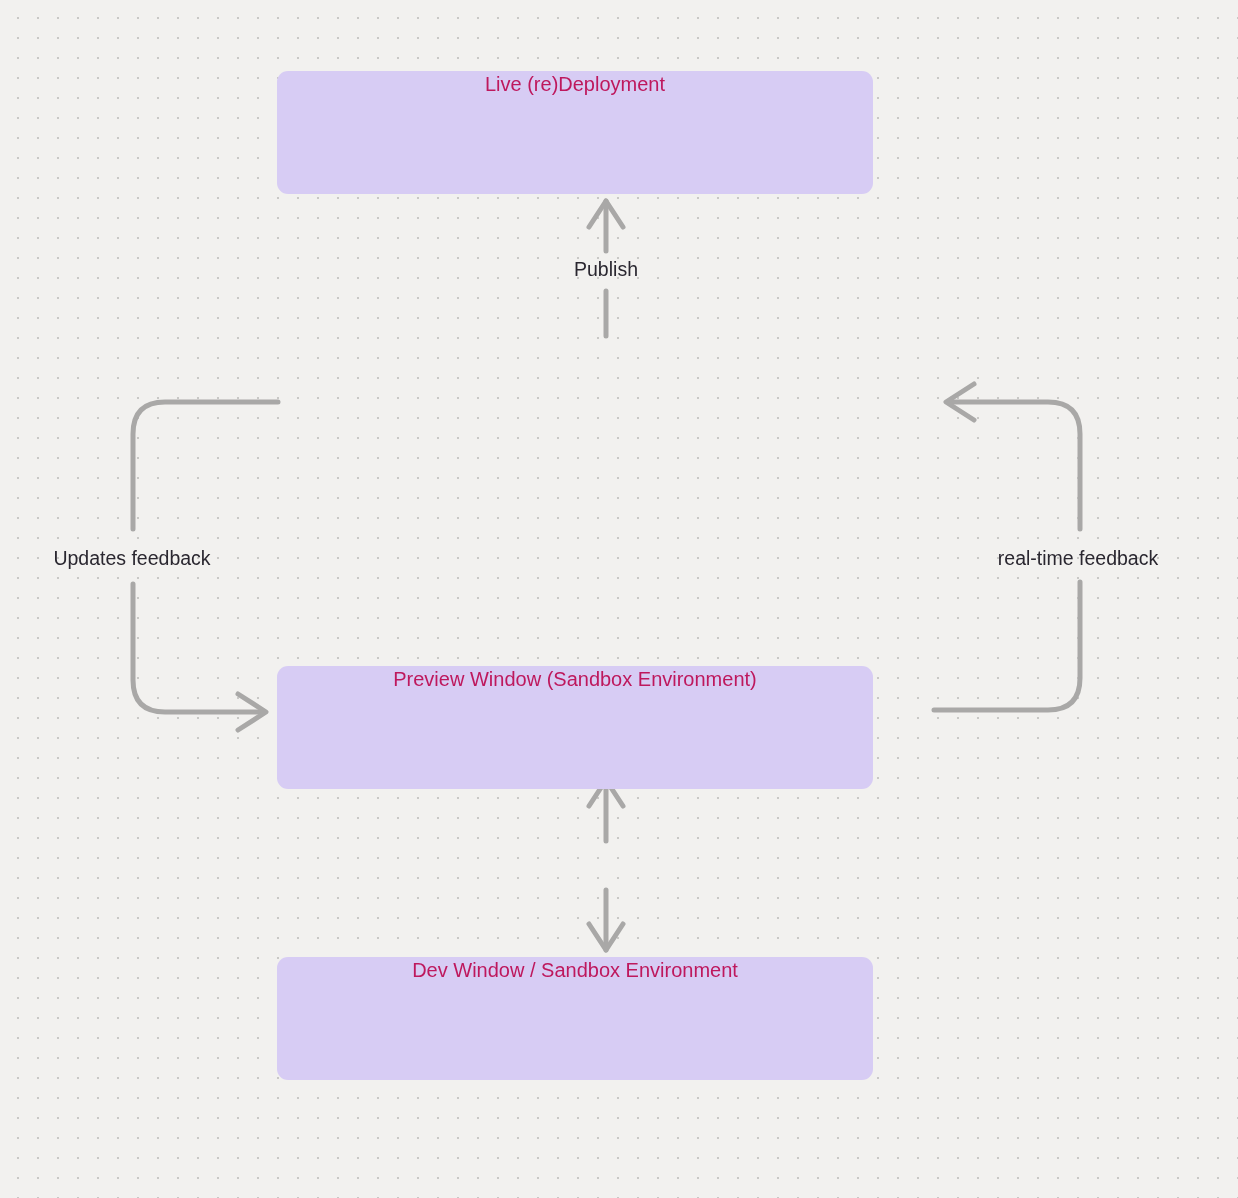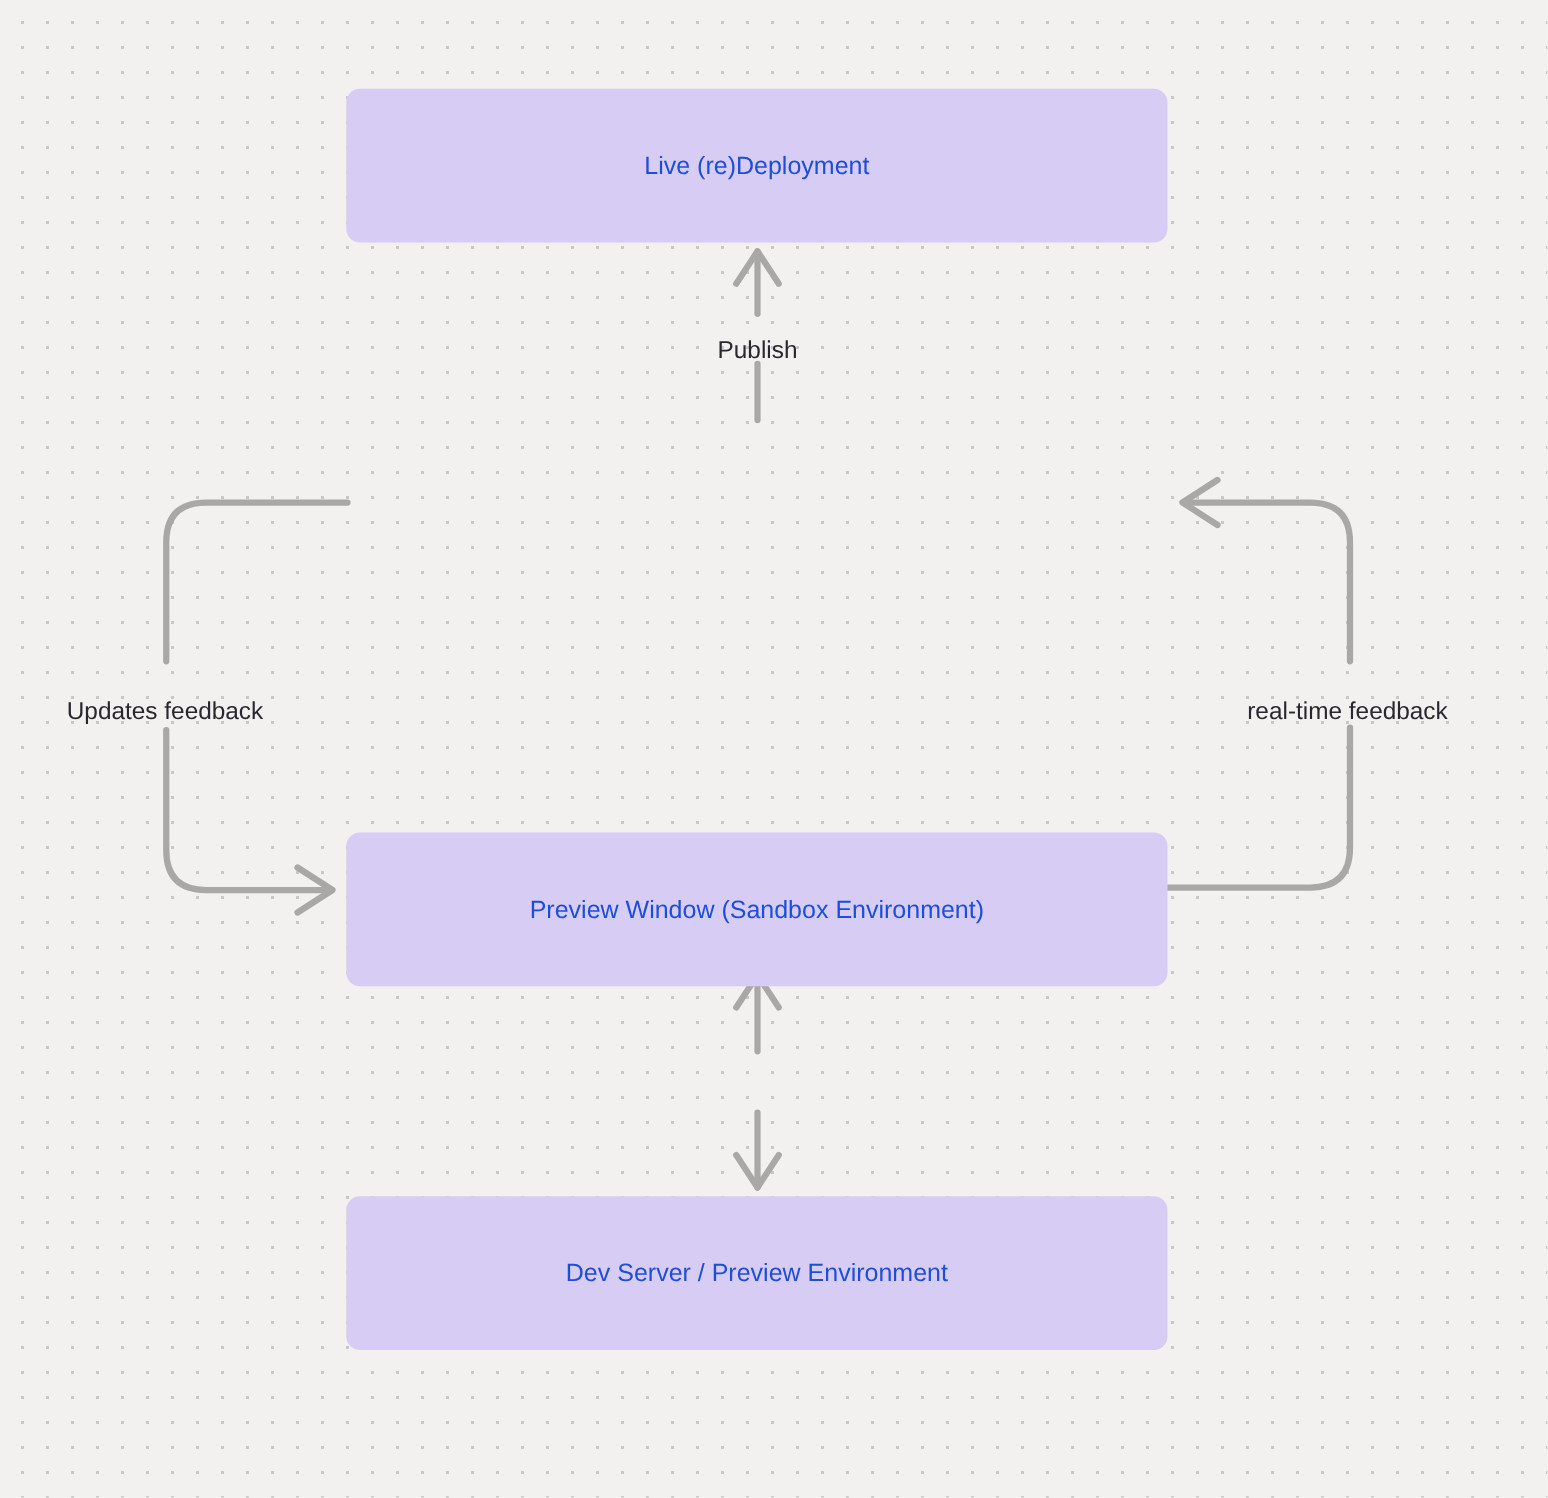--- a/index.html
+++ b/index.html
@@ -29,40 +29,38 @@
   .edge-layer path {
     fill: none;
     stroke: #a9a8a7;
     stroke-width: 5;
     stroke-linecap: round;
     stroke-linejoin: round;
   }
   .node {
     position: absolute;
     left: 277px;
-    width: 657px;
+    width: 596px;
     height: 123px;
     background: #d7ccf4;
     border-radius: 11px;
     display: flex;
-    align-items: center;
     justify-content: center;
     text-align: center;
     font-size: 20px;
     line-height: 1.3;
-    color: #1d4ed8;
+    color: #be185d;
   }
   .edge-label {
     position: absolute;
     transform: translate(-50%, -50%);
     font-size: 19.5px;
     color: #2a2730;
     white-space: nowrap;
     text-align: center;
-    margin-top: 12px;
   }
 </style>
 </head>
 <body>
 
 <div class="canvas">
 
   <svg class="edge-layer" viewBox="0 0 1238 1198" xmlns="http://www.w3.org/2000/svg">
 
     <g>
@@ -94,21 +92,21 @@
   <div class="node" style="top: 71px;">
     <span>Live (re)Deployment</span>
   </div>
 
 
   <div class="node" style="top: 650px; margin-top: 16px;">
     <span>Preview Window (Sandbox Environment)</span>
   </div>
 
   <div class="node" style="top: 957px;">
-    <span>Dev Server / Preview Environment</span>
+    <span>Dev Window / Sandbox Environment</span>
   </div>
 
   <div class="edge-label" style="left: 606px; top: 269px;">Publish</div>
 
   <div class="edge-label" style="left: 132px; top: 558px;">Updates feedback</div>
 
   <div class="edge-label" style="left: 1078px; top: 558px;">real-time feedback</div>
 
 
 </div>

